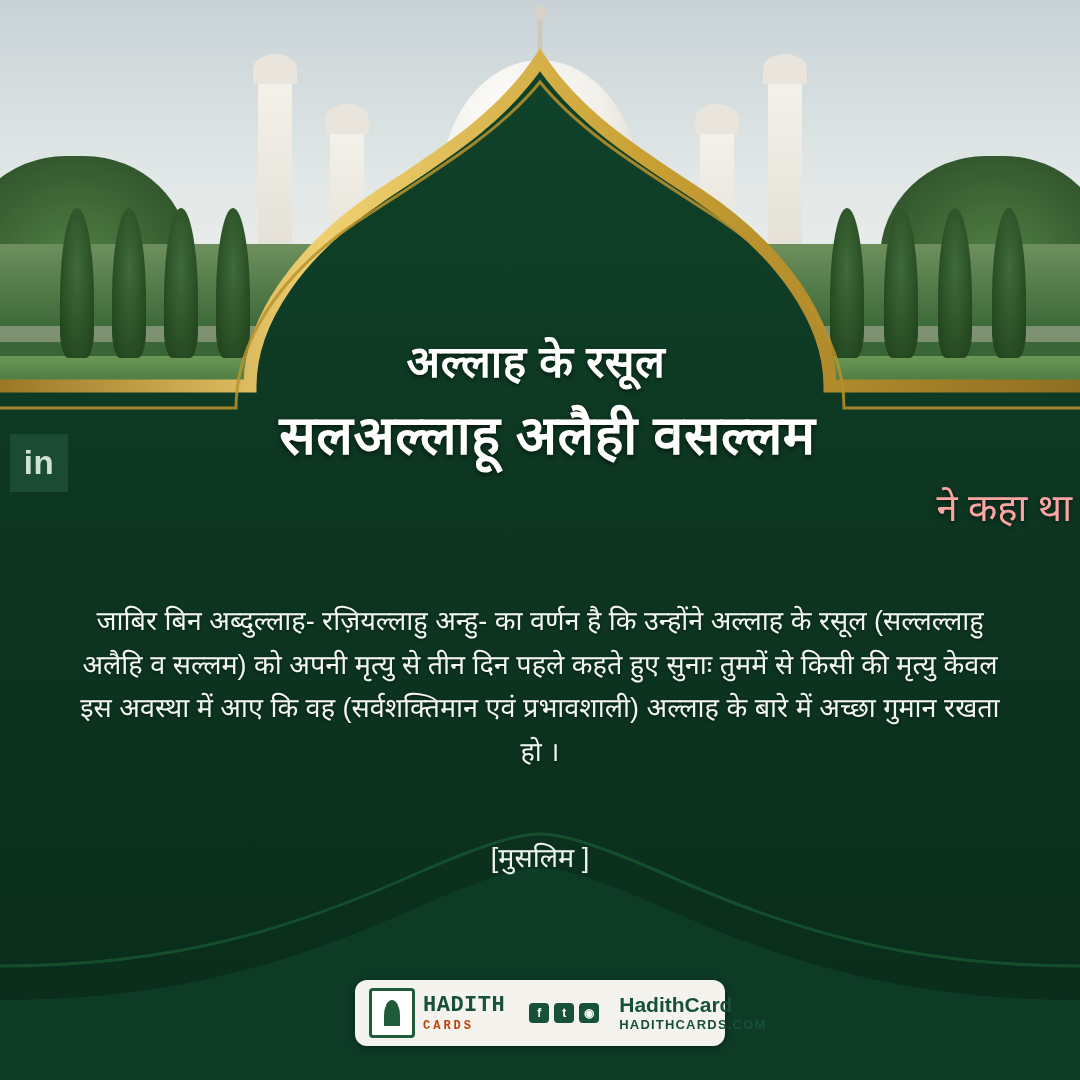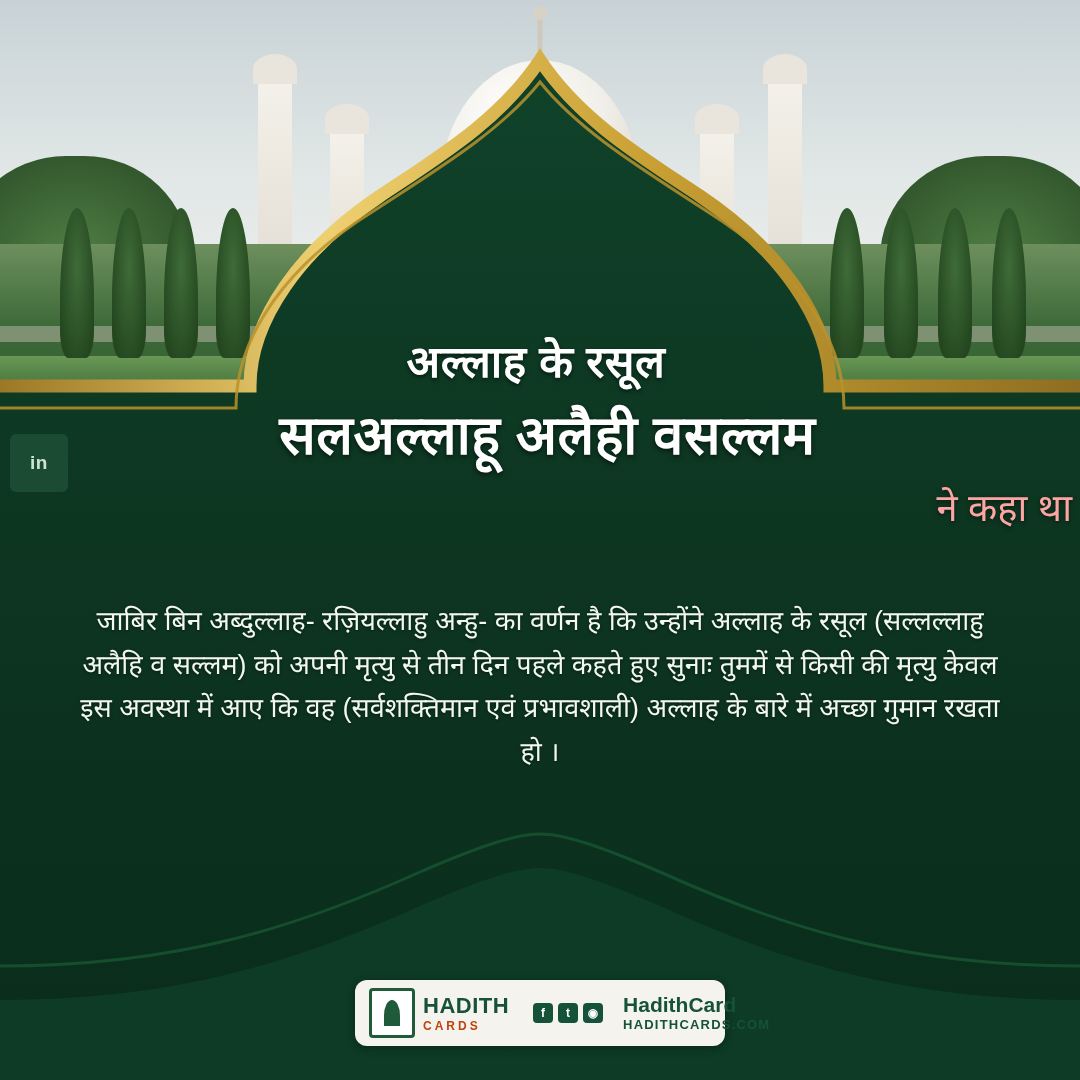--- a/index.html
+++ b/index.html
@@ -129,24 +129,24 @@
     text-shadow: 0 1px 3px rgba(0,0,0,.45);
   }
   .source {
     position:absolute; left:0; top:838px; width:1080px;
     text-align:center; color:#eef5ee; font-size:27px;
   }
 
   
   .li-badge {
     position:absolute; left:10px; top:434px;
-    width:58px; height:58px; border-radius:6px;
+    width:58px; height:58px; border-radius:0;
     background:#1c4b33;
     display:flex; align-items:center; justify-content:center;
-    color:#cfe3d5; font-size:19px; font-weight:bold;
+    color:#cfe3d5; font-size:33px; font-weight:bold;
     letter-spacing:.5px;
   }
 
   
   .footer {
     position:absolute; left:50%; bottom:34px; transform:translateX(-50%);
     width:370px; height:66px; border-radius:12px;
     background:#f4f3ee;
     display:flex; align-items:center; padding:0 14px;
     box-sizing:border-box;
@@ -156,21 +156,21 @@
     width:40px; height:44px; border:3px solid #1f5b3a; border-radius:4px;
     position:relative; flex:0 0 auto; margin-right:8px;
     background:#ffffff;
   }
   .logo-mark:after{
     content:""; position:absolute; left:50%; top:9px; transform:translateX(-50%);
     width:16px; height:26px;
     background:#1f5b3a;
     border-radius:50% 50% 0 0 / 60% 60% 0 0;
   }
-  .logo-words { flex:0 0 auto; line-height:1; }
+  .logo-words { flex:0 0 auto; line-height:1;font-family:Liberation Mono, monospace; }
   .logo-hadith { font-size:22px; font-weight:bold; color:#17513a; letter-spacing:.5px; }
   .logo-cards { font-size:12px; font-weight:bold; color:#c2410c; letter-spacing:3px; margin-top:3px; }
   .divider-v { width:1px; height:40px; background:#cdcdc6; margin:0 12px; }
   .social-row { display:flex; align-items:center; gap:5px; }
   .s-ico { width:20px; height:20px; border-radius:4px; background:#16513a; color:#fff;
            font-size:12px; font-weight:bold; display:flex; align-items:center; justify-content:center; }
   .brand-col { margin-left:20px; line-height:1.15; }
   .brand-name { font-size:21px; font-weight:bold; color:#17513a; }
   .brand-url { font-size:13px; font-weight:bold; color:#17513a; letter-spacing:1.2px; }
 </style>
@@ -277,20 +277,21 @@
   </div>
 
   <div class="content">
     <div class="line1">अल्लाह के रसूल</div>
     <div class="line2">सलअल्लाहू अलैही वसल्लम</div>
     <div class="line3">ने कहा था</div>
   </div>
 
   <div class="body-text">जाबिर बिन अब्दुल्लाह- रज़ियल्लाहु अन्हु- का वर्णन है कि उन्होंने अल्लाह के रसूल (सल्लल्लाहु अलैहि व सल्लम) को अपनी मृत्यु से तीन दिन पहले कहते हुए सुनाः तुममें से किसी की मृत्यु केवल इस अवस्था में आए कि वह (सर्वशक्तिमान एवं प्रभावशाली) अल्लाह के बारे में अच्छा गुमान रखता हो ।</div>
 
+  <div class="source">[मुसलिम ]</div>
 
   <div class="footer">
     <div class="logo-mark"></div>
     <div class="logo-words">
       <div class="logo-hadith">HADITH</div>
       <div class="logo-cards">CARDS</div>
     </div>
     <div class="divider-v"></div>
     <div class="social-row">
       <div class="s-ico">f</div>

